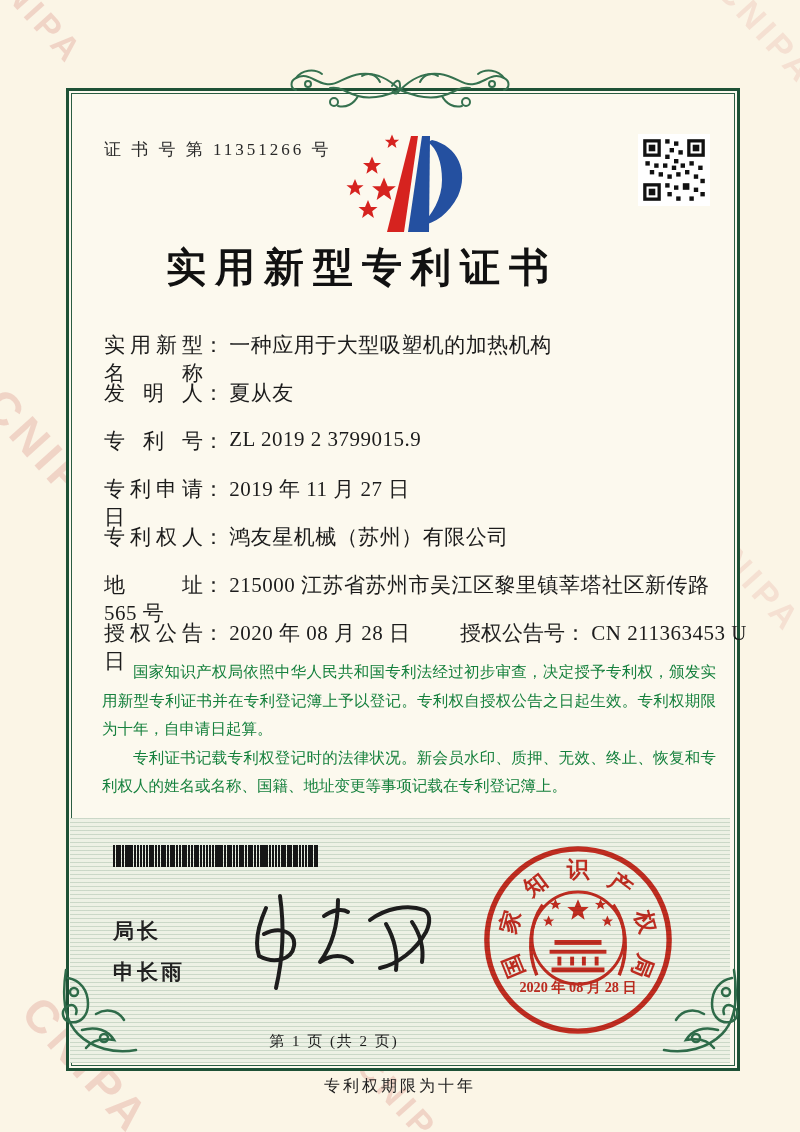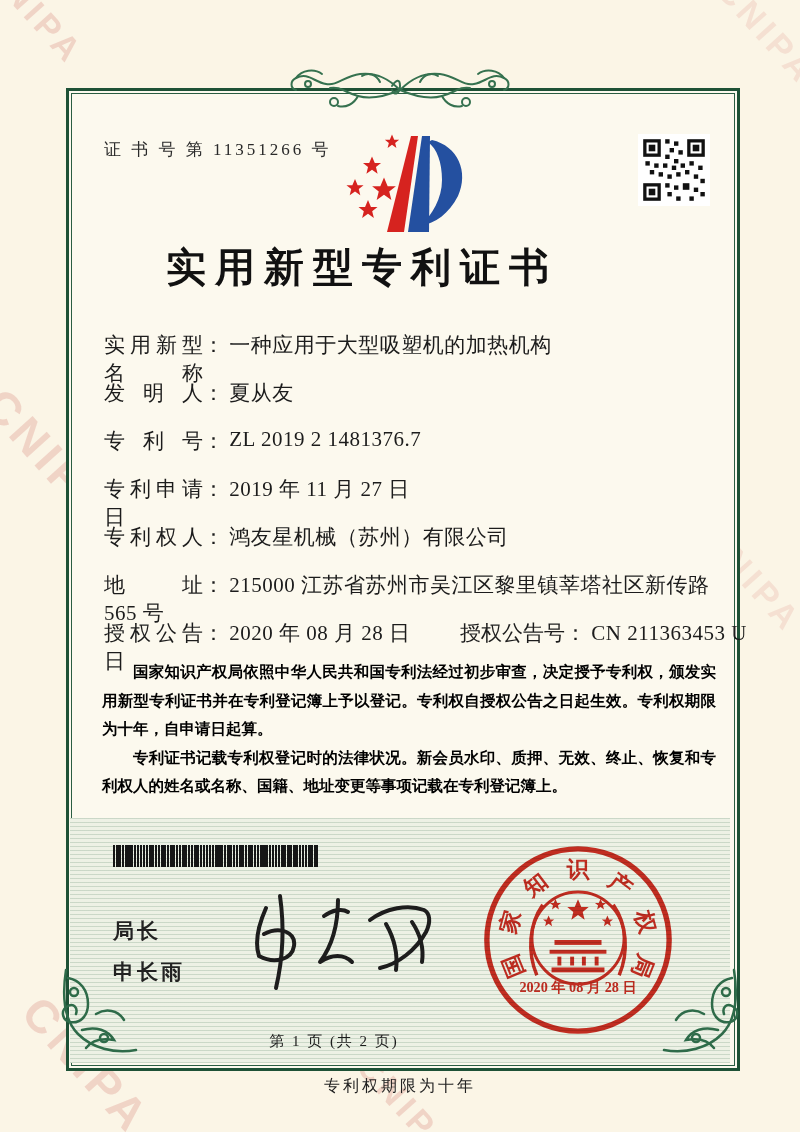--- a/index.html
+++ b/index.html
@@ -41,21 +41,21 @@
   .fields{position:absolute;left:104px;top:331px;width:612px;z-index:4;font-size:21px;}
   .frow{height:48px;}
   .flabel{display:inline-block;width:99px;text-align:justify;text-align-last:justify;
       vertical-align:top;}
   .fcolon{display:inline-block;vertical-align:top;}
   .fvalue{letter-spacing:0.5px;}
   .grant-no{position:absolute;left:356px;top:288px;white-space:nowrap;}
 
   
   .body-text{position:absolute;left:102px;top:658px;width:614px;z-index:4;
-      font-size:15.5px;line-height:28.5px;text-align:justify;color:#000000;font-weight:bold;}
+      font-size:15.5px;line-height:28.5px;text-align:justify;color:#15803d;}
   .body-text p{margin:0;text-indent:2em;}
 
   
   .barcode{position:absolute;left:113px;top:845px;width:205px;height:22px;z-index:4;
       background:
         repeating-linear-gradient(90deg,#161616 0 2px,rgba(0,0,0,0) 2px 3px),
         repeating-linear-gradient(90deg,rgba(0,0,0,0) 0 5px,#161616 5px 7px,rgba(0,0,0,0) 7px 11px),
         repeating-linear-gradient(90deg,rgba(0,0,0,0) 0 13px,#161616 13px 16px,rgba(0,0,0,0) 16px 23px);}
   .commissioner{position:absolute;left:113px;top:917px;z-index:4;
       font-family:"Liberation Sans","DejaVu Sans",sans-serif;font-weight:bold;
@@ -199,21 +199,21 @@
     <div class="frow">
       <span class="flabel">实用新型名称</span><span class="fcolon">：</span>
       <span class="fvalue">一种应用于大型吸塑机的加热机构</span>
     </div>
     <div class="frow">
       <span class="flabel">发明人</span><span class="fcolon">：</span>
       <span class="fvalue">夏从友</span>
     </div>
     <div class="frow">
       <span class="flabel">专利号</span><span class="fcolon">：</span>
-      <span class="fvalue">ZL 2019 2 1481376.7</span>
+      <span class="fvalue">ZL 2019 2 3799015.9</span>
     </div>
     <div class="frow">
       <span class="flabel">专利申请日</span><span class="fcolon">：</span>
       <span class="fvalue">2019 年 11 月 27 日</span>
     </div>
     <div class="frow">
       <span class="flabel">专利权人</span><span class="fcolon">：</span>
       <span class="fvalue">鸿友星机械（苏州）有限公司</span>
     </div>
     <div class="frow">

